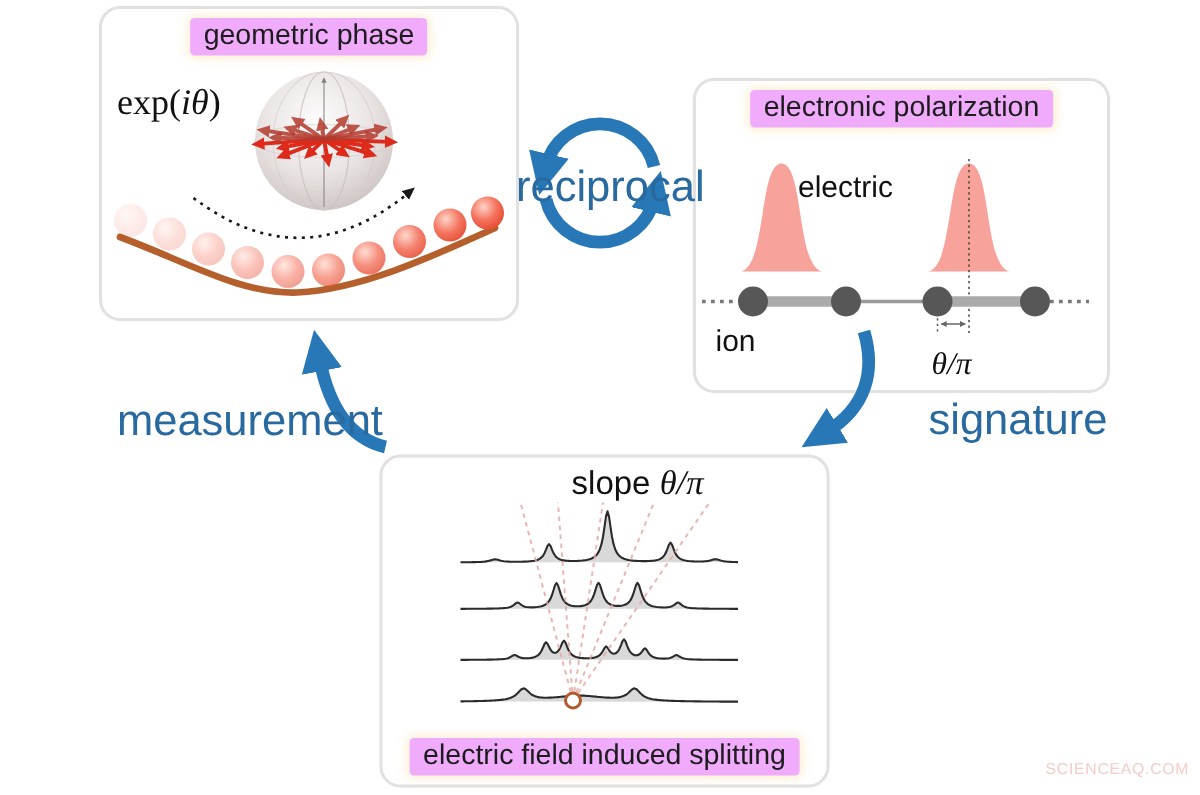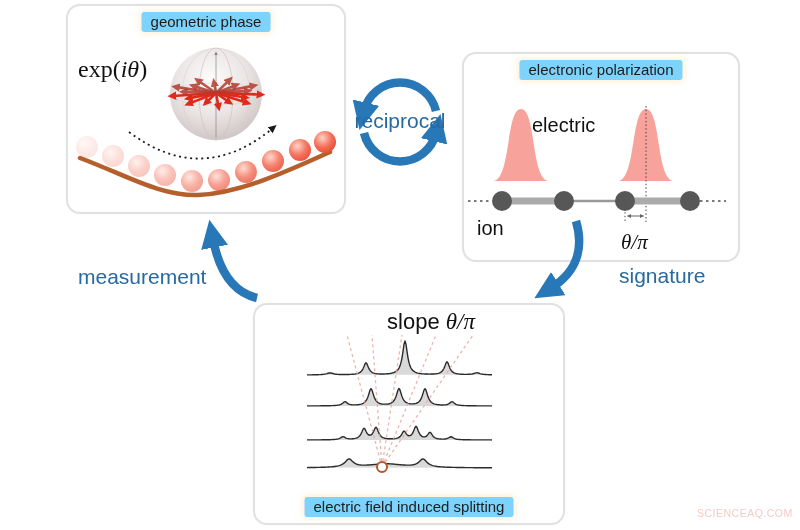--- a/index.html
+++ b/index.html
@@ -7,39 +7,39 @@
     width:800px;height:530px;position:relative;background:#ffffff;
     font-family:"Liberation Sans",sans-serif;overflow:hidden;
     -webkit-font-smoothing:antialiased;
   }
   .panel{
     position:absolute;background:#fff;border:2px solid #e1e1e1;border-radius:14px;
     box-shadow:0 0 0 1px rgba(0,0,0,0.01);
   }
   #panel-geometric{left:66px;top:4px;width:276px;height:206px;}
   #panel-polarization{left:462px;top:4px;width:274px;height:206px;margin-top:48px;}
-  #panel-splitting{left:253px;top:303px;width:296px;height:218px;padding-left:12px;}
+  #panel-splitting{left:253px;top:303px;width:296px;height:218px;}
   .panel-title{
     position:absolute;top:6px;left:50%;transform:translateX(-50%);
-    white-space:nowrap;background:#7dd3fc;color:#1c1c1c;
-    font-size:15px;padding:1px 9px 2px 9px;border-radius:3px;
+    white-space:nowrap;background:#f0abfc;color:#1c1c1c;
+    font-size:19px;padding:1px 9px 2px 9px;border-radius:3px;
     box-shadow:0 0 6px 2px rgba(251,227,180,0.55);
   }
   .bottom-title{
     position:absolute;bottom:6px;left:50%;transform:translateX(-50%);top:auto;
   }
   .formula{
     position:absolute;left:10px;top:50px;font-family:"Liberation Serif",serif;
     font-size:24px;color:#111;
   }
   .formula .it{font-style:italic;}
   .small-label{position:absolute;color:#111;font-size:20px;}
   .serif-math{font-family:"Liberation Serif",serif;font-style:italic;}
   .blue-label{
-    position:absolute;color:#28699f;font-size:21px;z-index:6;white-space:nowrap;
+    position:absolute;color:#28699f;font-size:29px;z-index:6;white-space:nowrap;
   }
   #label-reciprocal{left:344px;top:109px;width:112px;text-align:center;}
   #label-measurement{left:78px;top:265px;}
   #label-signature{left:607px;top:264px;margin-left:12px;}
   .slope-title{
     position:absolute;top:4px;left:50%;transform:translateX(-50%);margin-left:22px;
     font-size:22px;color:#111;white-space:nowrap;
   }
   .slope-title .serif-math{font-size:23px;}
   .panel-svg{position:absolute;left:0;top:0;}

